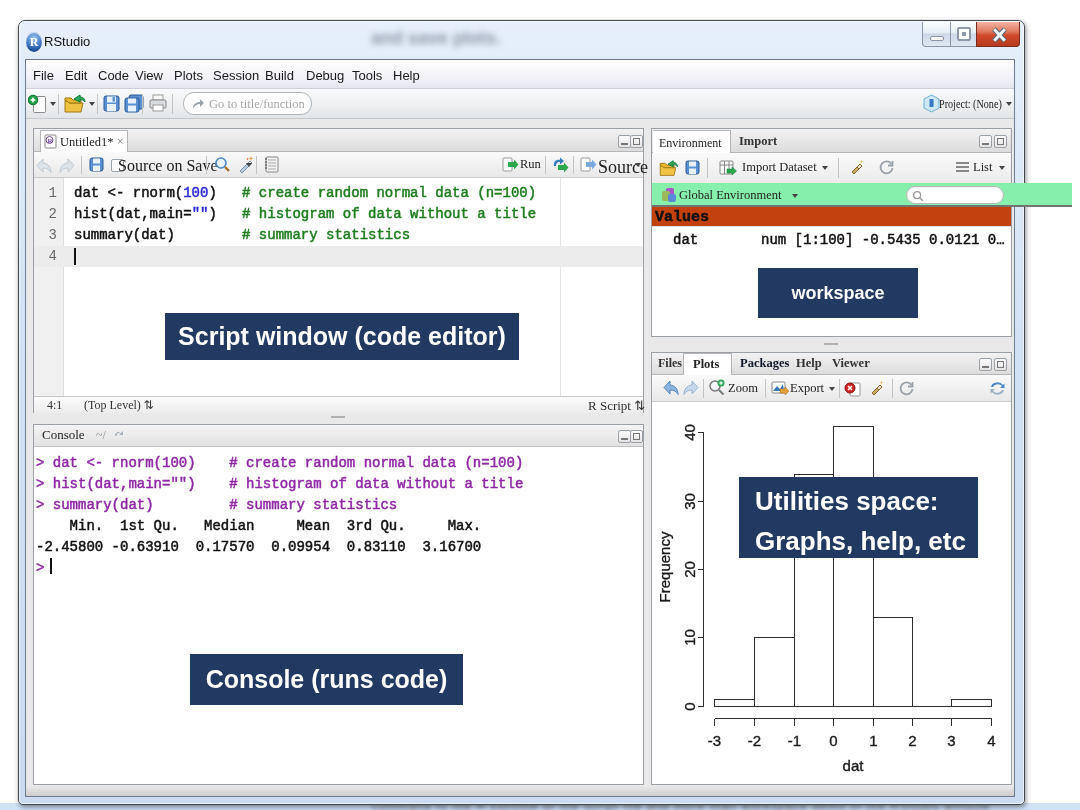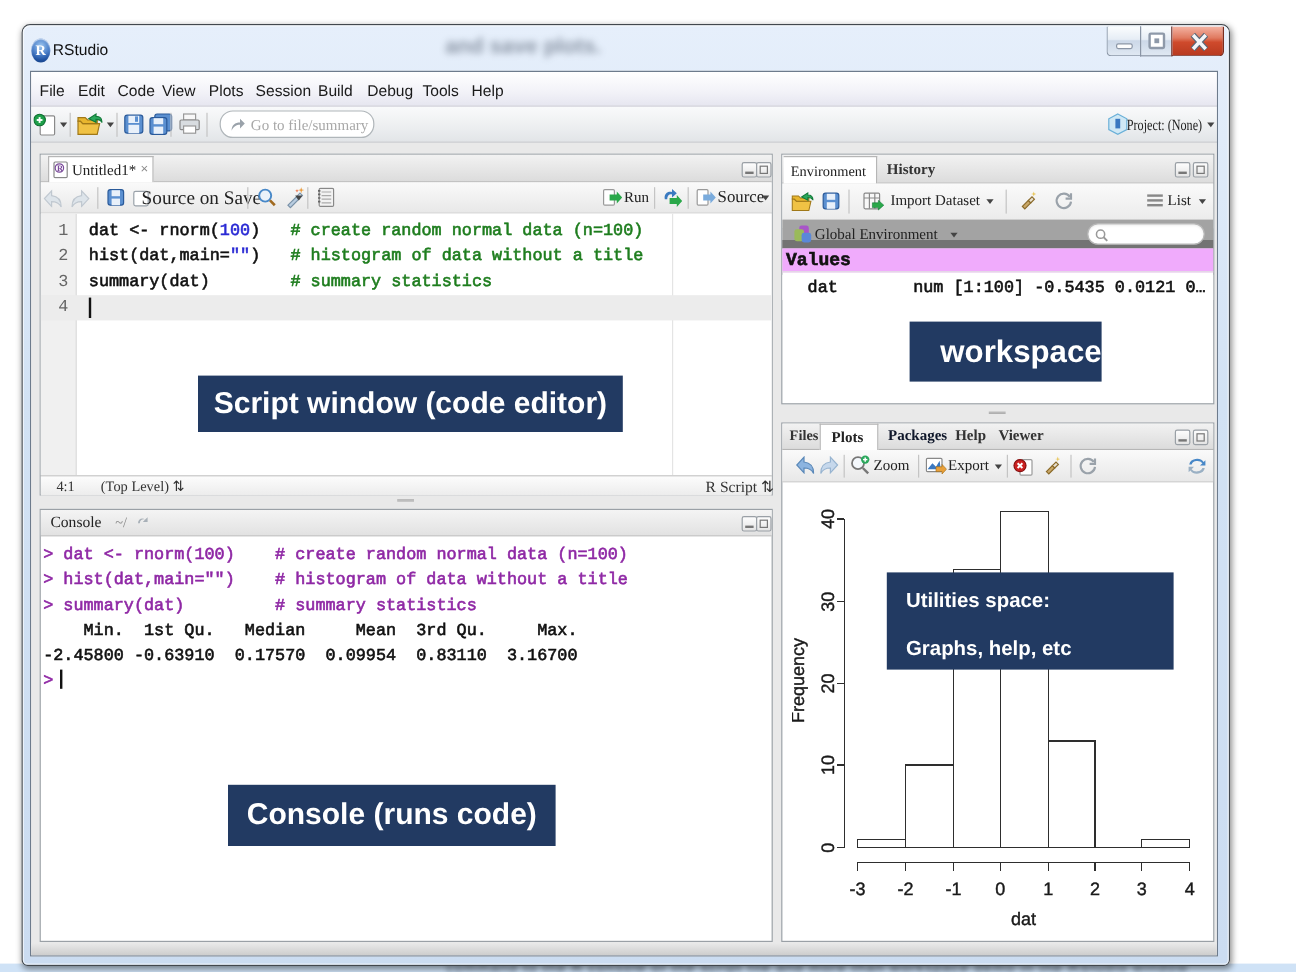--- a/index.html
+++ b/index.html
@@ -91,21 +91,21 @@
       <svg class="a" style="left:122px;top:5px" width="20" height="19" viewBox="0 0 20 19">
         <rect x="5" y="1" width="10" height="5" fill="#f8f8f8" stroke="#999"></rect>
         <rect x="2" y="6" width="16" height="8" rx="1" fill="#d8dce0" stroke="#888"></rect>
         <rect x="5" y="11" width="10" height="6" fill="#fff" stroke="#999"></rect>
       </svg>
       <div class="sep a" style="left:146px;top:5px;height:20px"></div>
       <div class="a" style="left:157px;top:3px;width:129px;height:23px;border:1px solid #b0b6ba;border-radius:11px;background:#fff">
         <svg class="a" style="left:7px;top:4px" width="14" height="14" viewBox="0 0 14 14">
             <path d="M2 12 C2 7 5 5 9 5 L9 2 L13 6 L9 10 L9 7 C6 7 3.5 8.5 2 12 Z" fill="#9aa2aa"></path>
           </svg>
-        <span class="serif a" style="left:25px;top:4px;font-size:12.5px;color:#a8a8a8">Go to file/summary</span>
+        <span class="serif a" style="left:25px;top:4px;font-size:12.5px;color:#a8a8a8">Go to title/function</span>
       </div>
       <svg class="a" style="left:897px;top:5px" width="17" height="19" viewBox="0 0 17 19">
         <path d="M8.5 1 L16 5 L16 14 L8.5 18 L1 14 L1 5 Z" fill="#cfe8f5" stroke="#6ab0d8"></path>
         <rect x="6.5" y="5" width="4" height="8" fill="#3a78c0"></rect>
       </svg>
       <span class="serif a" style="left:913px;top:7px;font-size:13px;color:#222;transform:scale(.78,1);transform-origin:0 50%">Project: (None)</span>
       <div class="car a" style="left:980px;top:13px"></div>
     </div>
 
     <div class="a" style="left:0;top:59px;width:988px;height:677px;background:#e9e9e9"></div>
@@ -175,21 +175,21 @@
     <div class="sep a" style="left:511px;top:4px;height:18px"></div>
     <svg class="a" style="left:517px;top:4px" width="18" height="17" viewBox="0 0 18 17">
         <path d="M3 10 C2 5 6 3 9 4 L9 1.5 L13 5 L9 8.5 L9 6 C7 5.5 5 6.5 5 10 Z" fill="#3a7ac0"></path>
         <path d="M7 9 L13 9 L13 6.5 L17.5 11.5 L13 16.5 L13 14 L7 14 Z" fill="#2aa84a"></path>
       </svg>
     <div class="sep a" style="left:539px;top:4px;height:18px"></div>
     <svg class="a" style="left:546px;top:5px" width="17" height="16" viewBox="0 0 17 16">
         <rect x="1" y="1" width="9" height="13" rx="1" fill="#fff" stroke="#999"></rect>
         <path d="M6 5 L12 5 L12 2.5 L16.5 7.5 L12 12.5 L12 10 L6 10 Z" fill="#7aabdc"></path>
       </svg>
-    <span class="serif a" style="left:564px;top:5px;font-size:14px;color:#222">Source</span>
+    <span class="serif a" style="left:564px;top:5px;font-size:18px;color:#222">Source</span>
     <div class="car a" style="left:601px;top:11px"></div>
   </div>
 
   <div class="a" style="left:0;top:49px;width:609px;height:218px;background:#fff;overflow:hidden">
     <div class="a" style="left:0;top:0;width:30px;height:218px;background:#f0f0f0;border-right:1px solid #ddd"></div>
     <div class="a" style="left:526px;top:0;width:1px;height:218px;background:#e4e4e4"></div>
     <div class="a" style="left:0;top:68px;width:609px;height:21px;background:#ececec"></div>
     <div class="mono a" style="left:0;top:5px;width:30px;color:#666;text-align:right;-webkit-text-stroke:0"><div style="padding-right:7px">1
 2
 3
@@ -230,21 +230,21 @@
 -2.45800 -0.63910  0.17570  0.09954  0.83110  3.16700</span>
 &gt;</div>
   <div class="a" style="left:16px;top:133px;width:2px;height:16px;background:#111"></div>
 </div>
 
 <div class="a pane" id="envpane" style="left:651px;top:128px;width:361px;height:209px">
   <div class="tabbar a" style="left:0;top:0;width:359px;height:24px"></div>
   <div class="a" style="left:1px;top:1px;width:78px;height:23px;background:#fff;border:1px solid #b6b6b6;border-bottom:none;border-left:none">
     <span class="serif a" style="left:6px;top:5px;font-size:12px;font-weight:normal;color:#222">Environment</span>
   </div>
-  <span class="serif a" style="left:87px;top:5px;font-size:12.5px;font-weight:bold;color:#333">History</span>
+  <span class="serif a" style="left:87px;top:5px;font-size:12.5px;font-weight:bold;color:#333">Import</span>
   <div class="a pbtn" style="left:327px;top:6px">
       <div class="a" style="left:2px;top:7px;width:7px;height:2px;background:#777"></div>
     </div>
   <div class="a pbtn" style="left:342px;top:6px">
       <div class="a" style="left:2px;top:2px;width:7px;height:7px;border:1px solid #777"></div>
     </div>
 
   <div class="ptool a" style="left:0;top:24px;width:359px;height:38px">
     <svg class="a" style="left:5px;top:6px" width="22" height="19" viewBox="0 0 24 22">
         <path d="M3 8 L3 19 L19 19 L21 10 L7 10 L5 8 Z" fill="#f0c244" stroke="#a07818"></path>
@@ -274,37 +274,37 @@
       </svg>
     <svg class="a" style="left:226px;top:6px" width="17" height="17" viewBox="0 0 17 17">
         <path d="M13.5 5 A6 6 0 1 0 14.5 9" fill="none" stroke="#9aa2aa" stroke-width="1.8"></path>
         <path d="M14.5 2 L14.5 6.5 L10 6.5" fill="none" stroke="#9aa2aa" stroke-width="1.8"></path>
       </svg>
     <div class="a" style="left:304px;top:9px;width:13px;height:2px;background:#888;box-shadow:0 4px 0 #888,0 8px 0 #888"></div>
     <span class="serif a" style="left:321px;top:7px;font-size:12.5px;color:#222">List</span>
     <div class="car a" style="left:347px;top:13px"></div>
   </div>
 
-  <div class="a" style="left:0;top:54px;width:359px;height:24px;background:#a3a3a3;border-bottom:7px solid #737373">
+  <div class="a" style="left:0;top:54px;width:420px;height:24px;background:#86efac;border-bottom:2px solid #737373">
     <svg class="a" style="left:9px;top:4px" width="16" height="16" viewBox="0 0 16 16">
         <rect x="5" y="1" width="8" height="9" rx="2" fill="#a855c8"></rect>
         <rect x="1" y="4" width="8" height="10" rx="2" fill="#9aba5a"></rect>
         <rect x="7" y="7" width="8" height="8" rx="2" fill="#5a88d8"></rect>
       </svg>
     <span class="serif a" style="left:27px;top:5px;font-size:12.5px;color:#222">Global Environment</span>
     <div class="car a" style="left:140px;top:11px"></div>
     <div class="a" style="left:254px;top:3px;width:98px;height:18px;border:1px solid #b8b8b8;border-radius:9px;background:#fff;box-shadow:inset 0 1px 2px rgba(0,0,0,.08)">
       <svg class="a" style="left:5px;top:3px" width="12" height="12" viewBox="0 0 14 14">
           <circle cx="6" cy="6" r="4" fill="none" stroke="#999" stroke-width="1.5"></circle>
           <line x1="9" y1="9" x2="12.5" y2="12.5" stroke="#999" stroke-width="1.8"></line>
         </svg>
     </div>
   </div>
 
-  <div class="a" style="left:0;top:78px;width:359px;height:20px;background:#f0abfc;border-bottom:1px solid #e2e2e2">
+  <div class="a" style="left:0;top:78px;width:359px;height:20px;background:#c2410c;border-bottom:1px solid #e2e2e2">
     <span class="mono a" style="left:3px;top:0;color:#111;font-size:15px;font-weight:bold">Values</span>
   </div>
   <div class="a" style="left:0;top:100px;width:359px;height:21px;background:#fff">
     <span class="mono a" style="left:21px;top:1px;color:#111">dat</span>
     <span class="mono a" style="left:109px;top:1px;color:#111">num [1:100] -0.5435 0.0121 0…</span>
   </div>
 </div>
 
 <div class="a" style="left:824px;top:343px;width:14px;height:2px;border-top:1px solid #b0b0b0;border-bottom:1px solid #b0b0b0"></div>
 
@@ -415,15 +415,15 @@
         <text x="213.5" y="344">1</text>
         <text x="252.5" y="344">2</text>
       <text x="291.5" y="344">3</text>
         <text x="331.5" y="344">4</text>
       <text x="193" y="369" font-size="15">dat</text>
     </g>
   </svg>
 </div>
 
 <div class="nav a" style="left:165px;top:313px;width:354px;height:47px;font-size:25px;line-height:47px;text-align:center">Script window (code editor)</div>
-<div class="nav a" style="left:758px;top:268px;width:160px;height:50px;font-size:26px;line-height:50px;text-align:right">workspace</div>
+<div class="nav a" style="left:758px;top:268px;width:160px;height:50px;font-size:18px;line-height:50px;text-align:center">workspace</div>
 <div class="nav a" style="left:190px;top:654px;width:273px;height:51px;font-size:25px;line-height:51px;text-align:center">Console (runs code)</div>
-<div class="nav a" style="left:739px;top:477px;width:239px;height:81px;font-size:17px;line-height:40px;padding:4px 0 0 16px">Utilities space:<br>Graphs, help, etc</div>
+<div class="nav a" style="left:739px;top:477px;width:239px;height:81px;font-size:26px;line-height:40px;padding:4px 0 0 16px">Utilities space:<br>Graphs, help, etc</div>
 
 </body></html>

